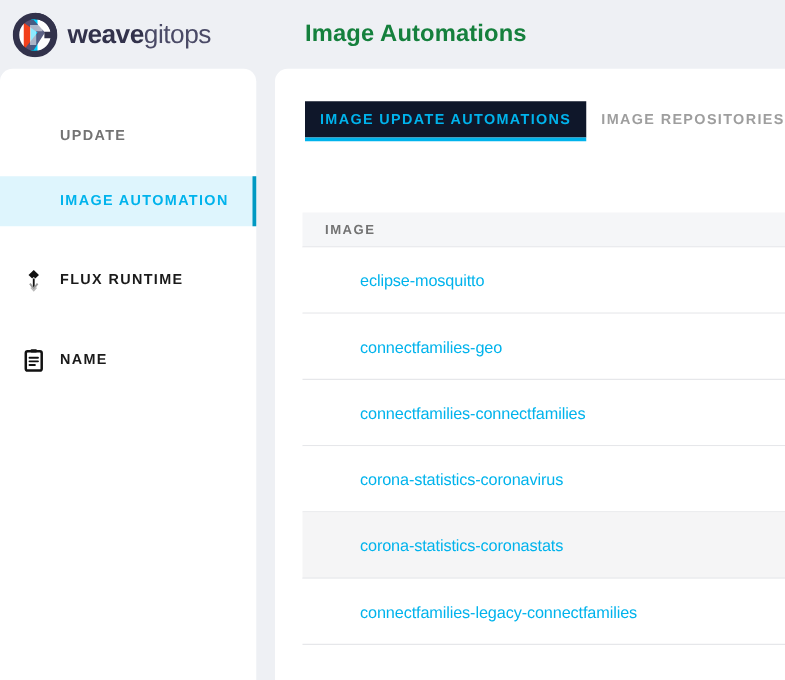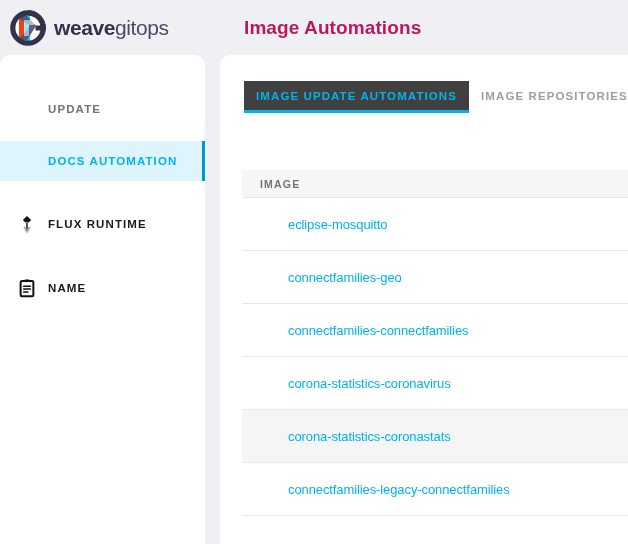--- a/index.html
+++ b/index.html
@@ -111,21 +111,21 @@
   .nav-gap-md { height: 22px; }
   .nav-gap-top { height: 22px; }
 
   
   #page-title {
     position: absolute;
     left: 244px;
     top: 17px;
     font-size: 19px;
     font-weight: bold;
-    color: #be185d;
+    color: #15803d;
     letter-spacing: 0.1px;
   }
 
   
   #content-panel {
     position: absolute;
     left: 220px;
     top: 55px;
     width: 408px;
     height: 489px;
@@ -149,21 +149,21 @@
     color: #9e9e9e;
     white-space: nowrap;
     cursor: pointer;
     position: relative;
     background: transparent;
     border: none;
     font-family: "Liberation Sans", sans-serif;
   }
 
   .tab.active {
-    background: #404040;
+    background: #0f172a;
     color: #00b3ec;
   }
   .tab.active::after {
     content: "";
     position: absolute;
     left: 0;
     right: 0;
     bottom: -3px;
     height: 3px;
     background: #00b3ec;
@@ -249,21 +249,21 @@
 
   <div class="nav-gap-sm"></div>
 
   <div class="nav-item nav-sub">
     <span class="nav-label">UPDATE</span>
   </div>
 
   <div class="nav-gap-sm"></div>
 
   <div class="nav-item nav-sub selected">
-    <span class="nav-label">DOCS AUTOMATION</span>
+    <span class="nav-label">IMAGE AUTOMATION</span>
   </div>
 
   <div class="nav-gap-md"></div>
 
   <div class="nav-item">
     <span class="nav-icon">
       <svg viewBox="0 0 22 22" width="20" height="20" aria-hidden="true">
         <path d="M11 2.2 L15.6 6.6 L11 11 L6.4 6.6 Z" fill="#111111"></path>
         <path d="M11 8.4 L13.3 10.6 L11 12.8 L8.7 10.6 Z" fill="#ffffff"></path>
         <path d="M11 9.6 L11 17.2" stroke="#111111" stroke-width="1.6" fill="none"></path>

